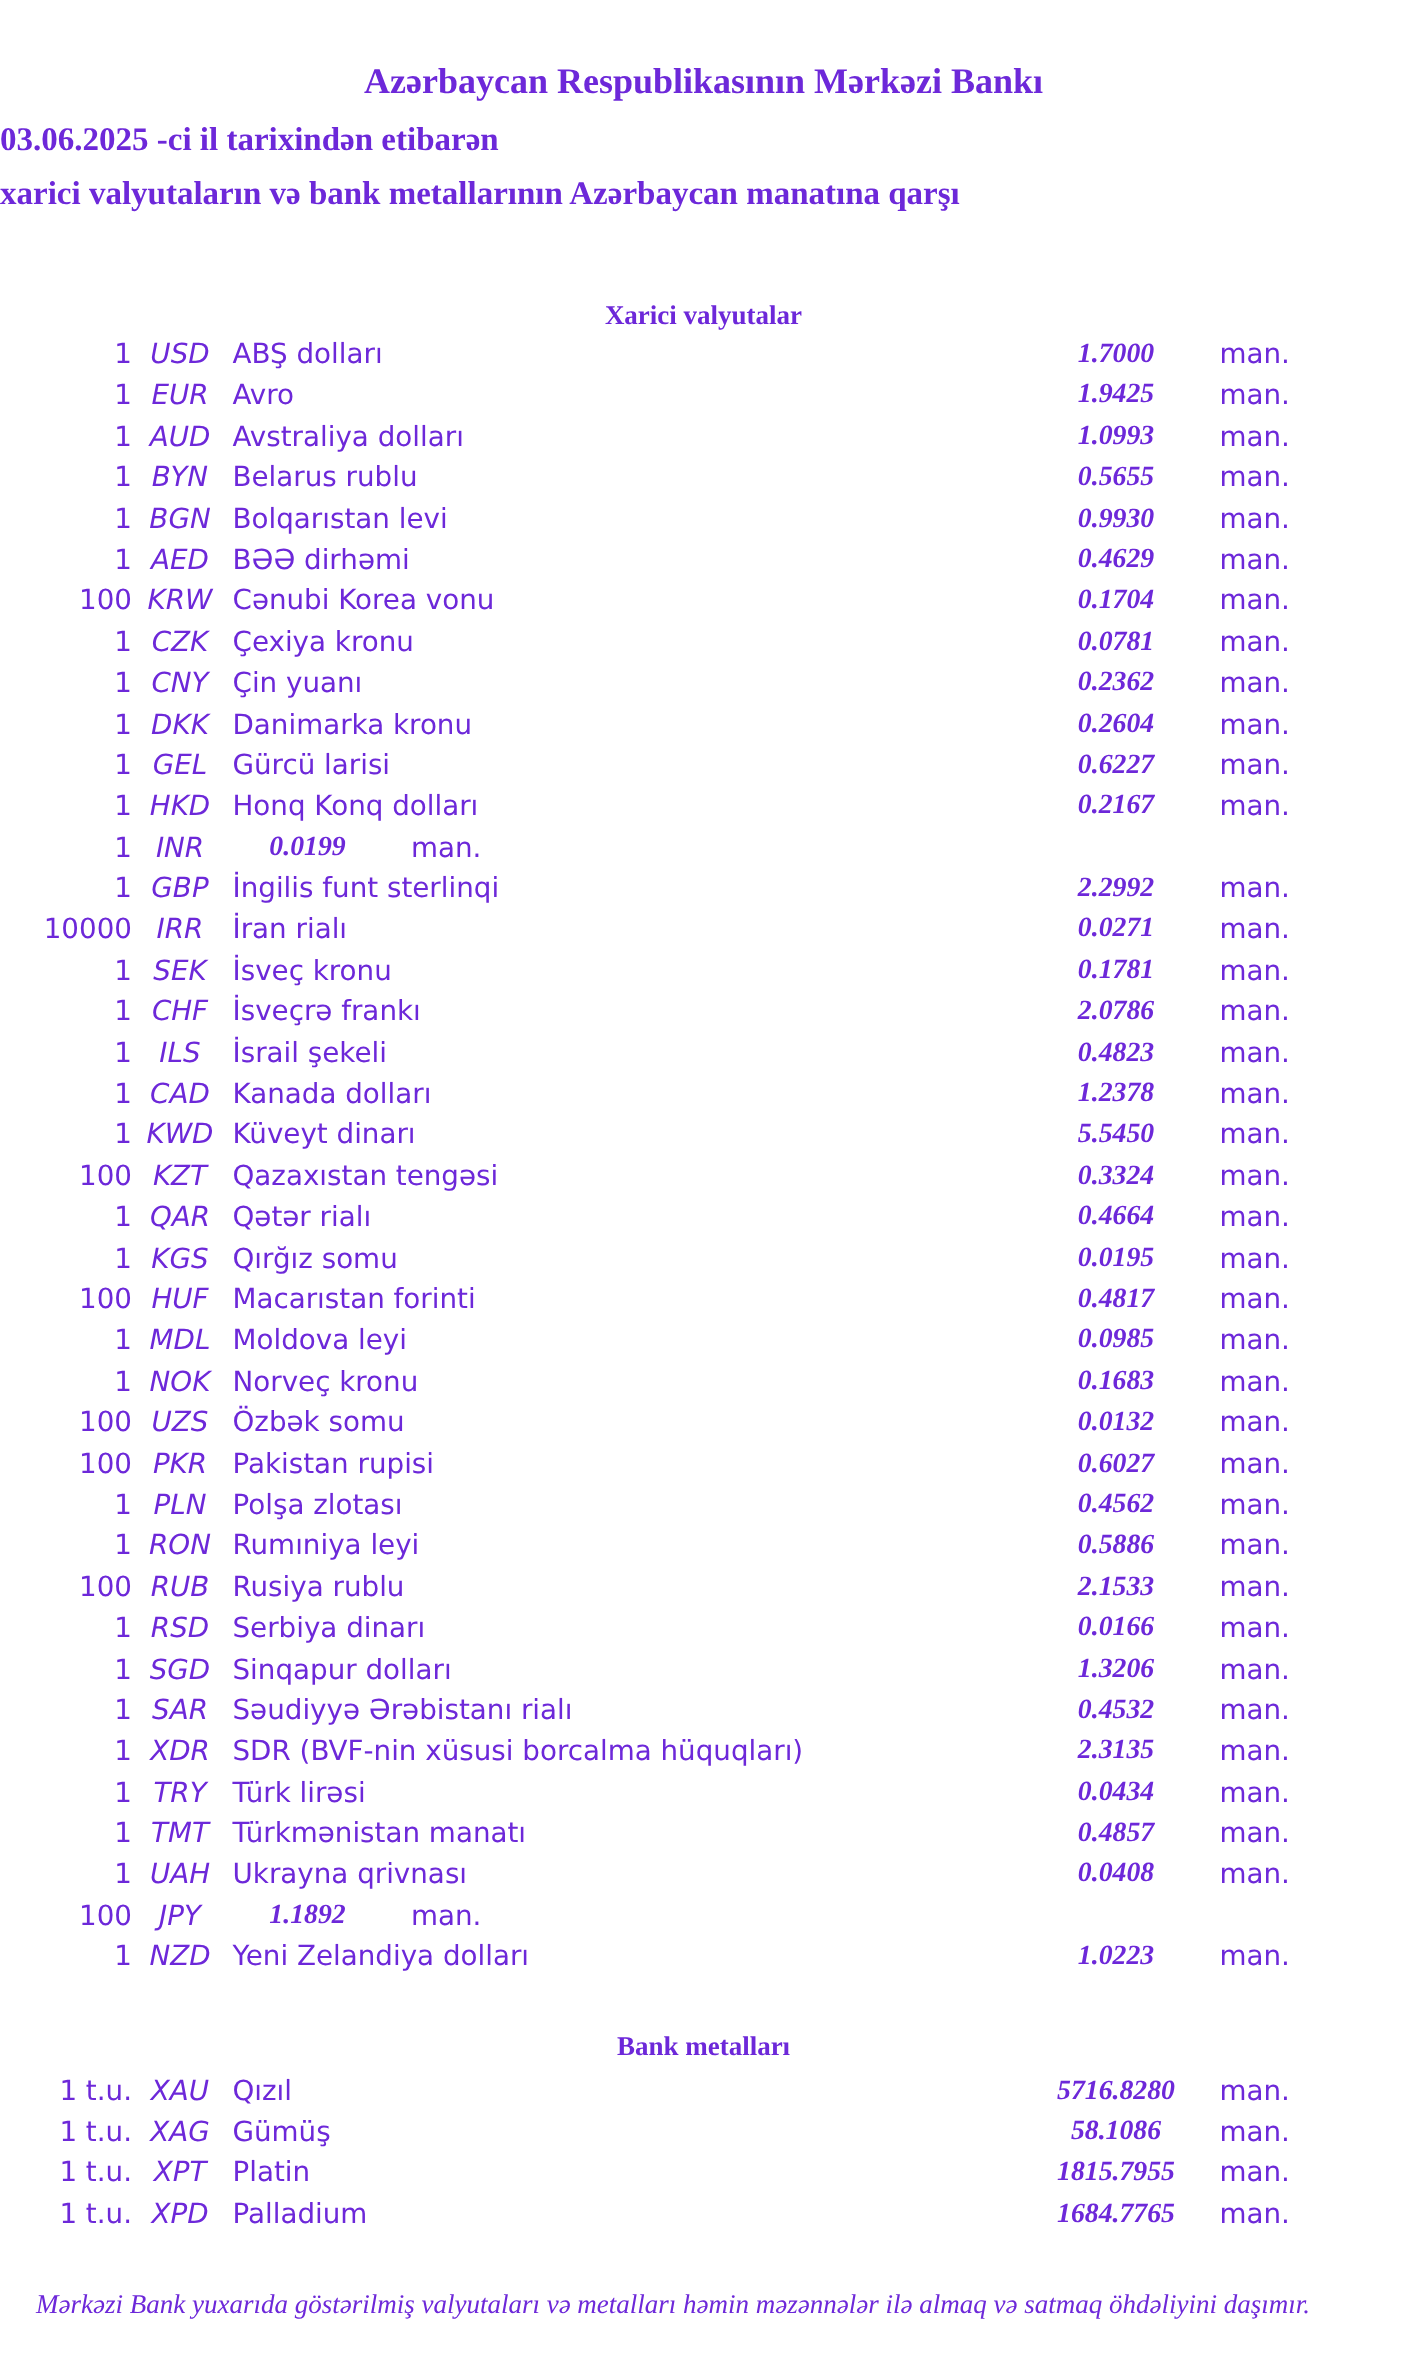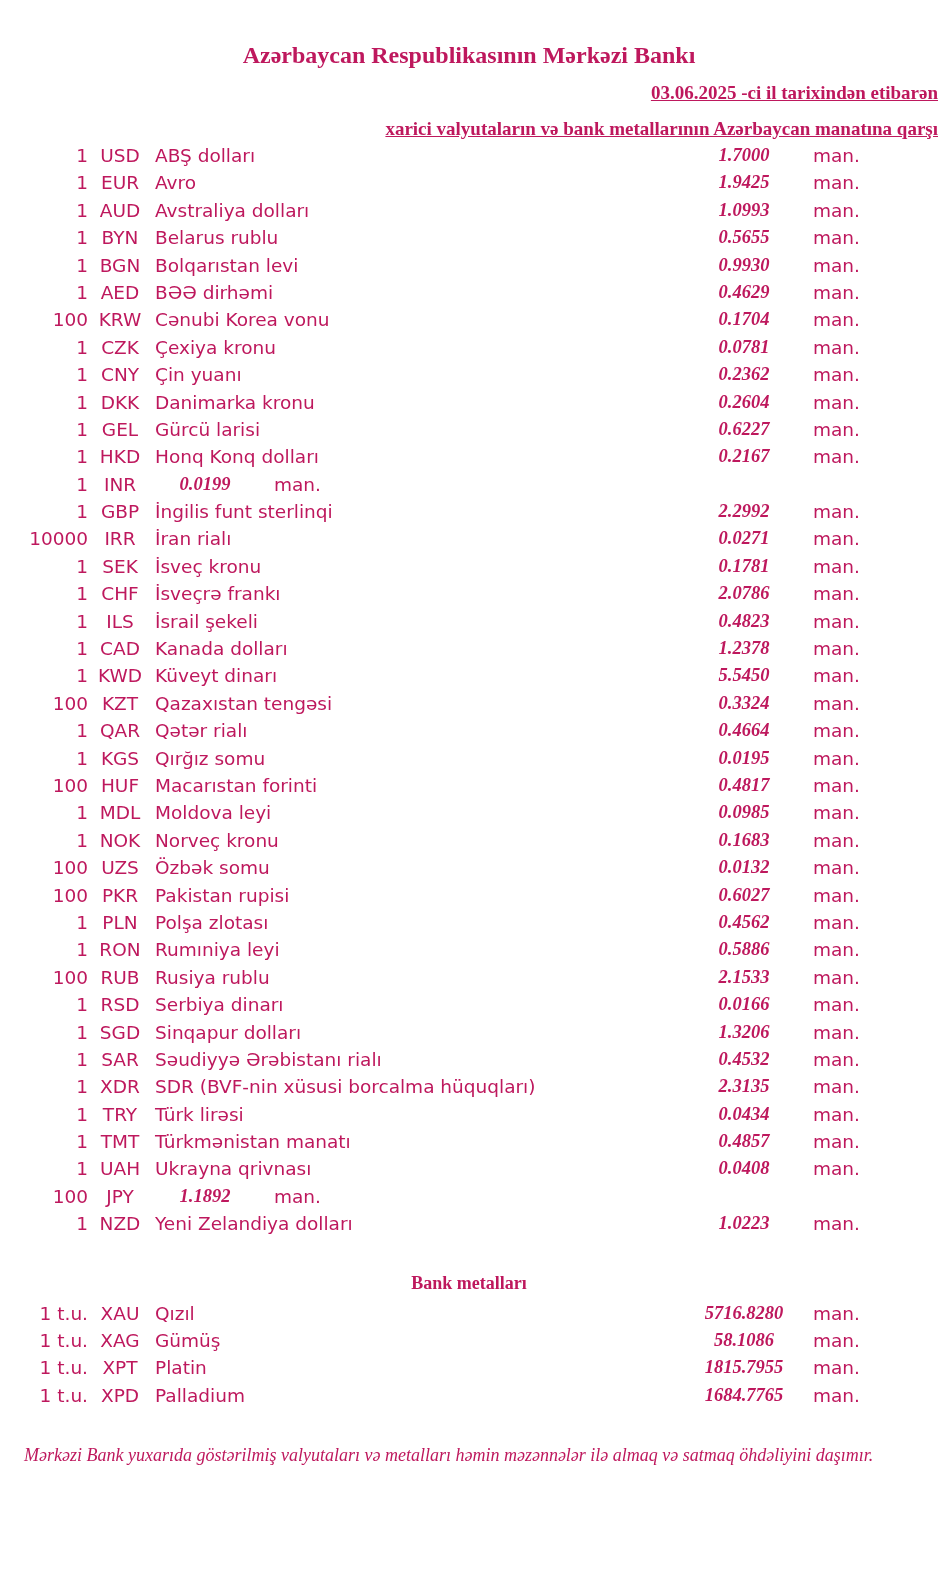--- a/index.html
+++ b/index.html
@@ -1,61 +1,62 @@
 <!DOCTYPE html>
 <html><head>
 <meta charset="utf-8">
 <style>
   html,body{margin:0;padding:0;background:#fff;}
   .page{
-    position:relative;width:938px;height:1576px;background:#ffffff;color:#be185d;
+    position:relative;width:938px;height:1576px;background:#ffffff;color:#6d28d9;
     font-family:"DejaVu Sans",sans-serif;overflow:hidden;
   }
   .title{
     padding-top:42px;text-align:center;
     font-family:"Liberation Serif",serif;font-weight:bold;font-size:24px;line-height:26px;
   }
   .hline{
-    margin-top:14px;text-align:right;
-    font-family:"Liberation Serif",serif;font-weight:bold;font-size:19px;line-height:21px;text-decoration:underline;
+    margin-top:14px;text-align:left;
+    font-family:"Liberation Serif",serif;font-weight:bold;font-size:22px;line-height:21px;
   }
   .hline + .hline{margin-top:15px;}
   .section-title{
     margin-top:61px;text-align:center;
     font-family:"Liberation Serif",serif;font-weight:bold;font-size:18px;line-height:20px;
   }
   .section-title.metals{margin-top:35px;}
   .rates-table{margin-top:3px;}
   .rates-table.metals-table{margin-top:7px;}
   .row{
     display:flex;align-items:center;height:27.4px;padding-right:76px;
     font-size:18.5px;line-height:27.4px;white-space:nowrap;
   }
   .qty{flex:none;width:88px;text-align:right;}
-  .code{flex:none;width:60px;margin-left:2px;text-align:center;}
+  .code{flex:none;width:60px;margin-left:2px;text-align:center;font-style:italic;}
   .name{flex:1;padding-left:5px;overflow:hidden;}
   .rate{
     flex:none;width:110px;text-align:center;
     font-family:"Liberation Serif",serif;font-style:italic;font-weight:bold;font-size:18.5px;
   }
   .man{flex:none;width:49px;padding-left:14px;}
   .footer{
     margin-top:36px;padding-left:24px;
     font-family:"Liberation Serif",serif;font-style:italic;font-size:18px;line-height:21px;
   }
 </style>
 </head>
 <body>
 
 <div class="page">
 
   <div class="title">Azərbaycan Respublikasının Mərkəzi Bankı</div>
   <div class="hline">03.06.2025 -ci il tarixindən etibarən</div>
   <div class="hline">xarici valyutaların və bank metallarının Azərbaycan manatına qarşı</div>
 
+  <div class="section-title">Xarici valyutalar</div>
 
   <div class="rates-table">
 
       <div class="row">
         <span class="qty">1</span>
         <span class="code">USD</span>
         <span class="name">ABŞ dolları</span>
         <span class="rate">1.7000</span>
         <span class="man">man.</span>
       </div>

